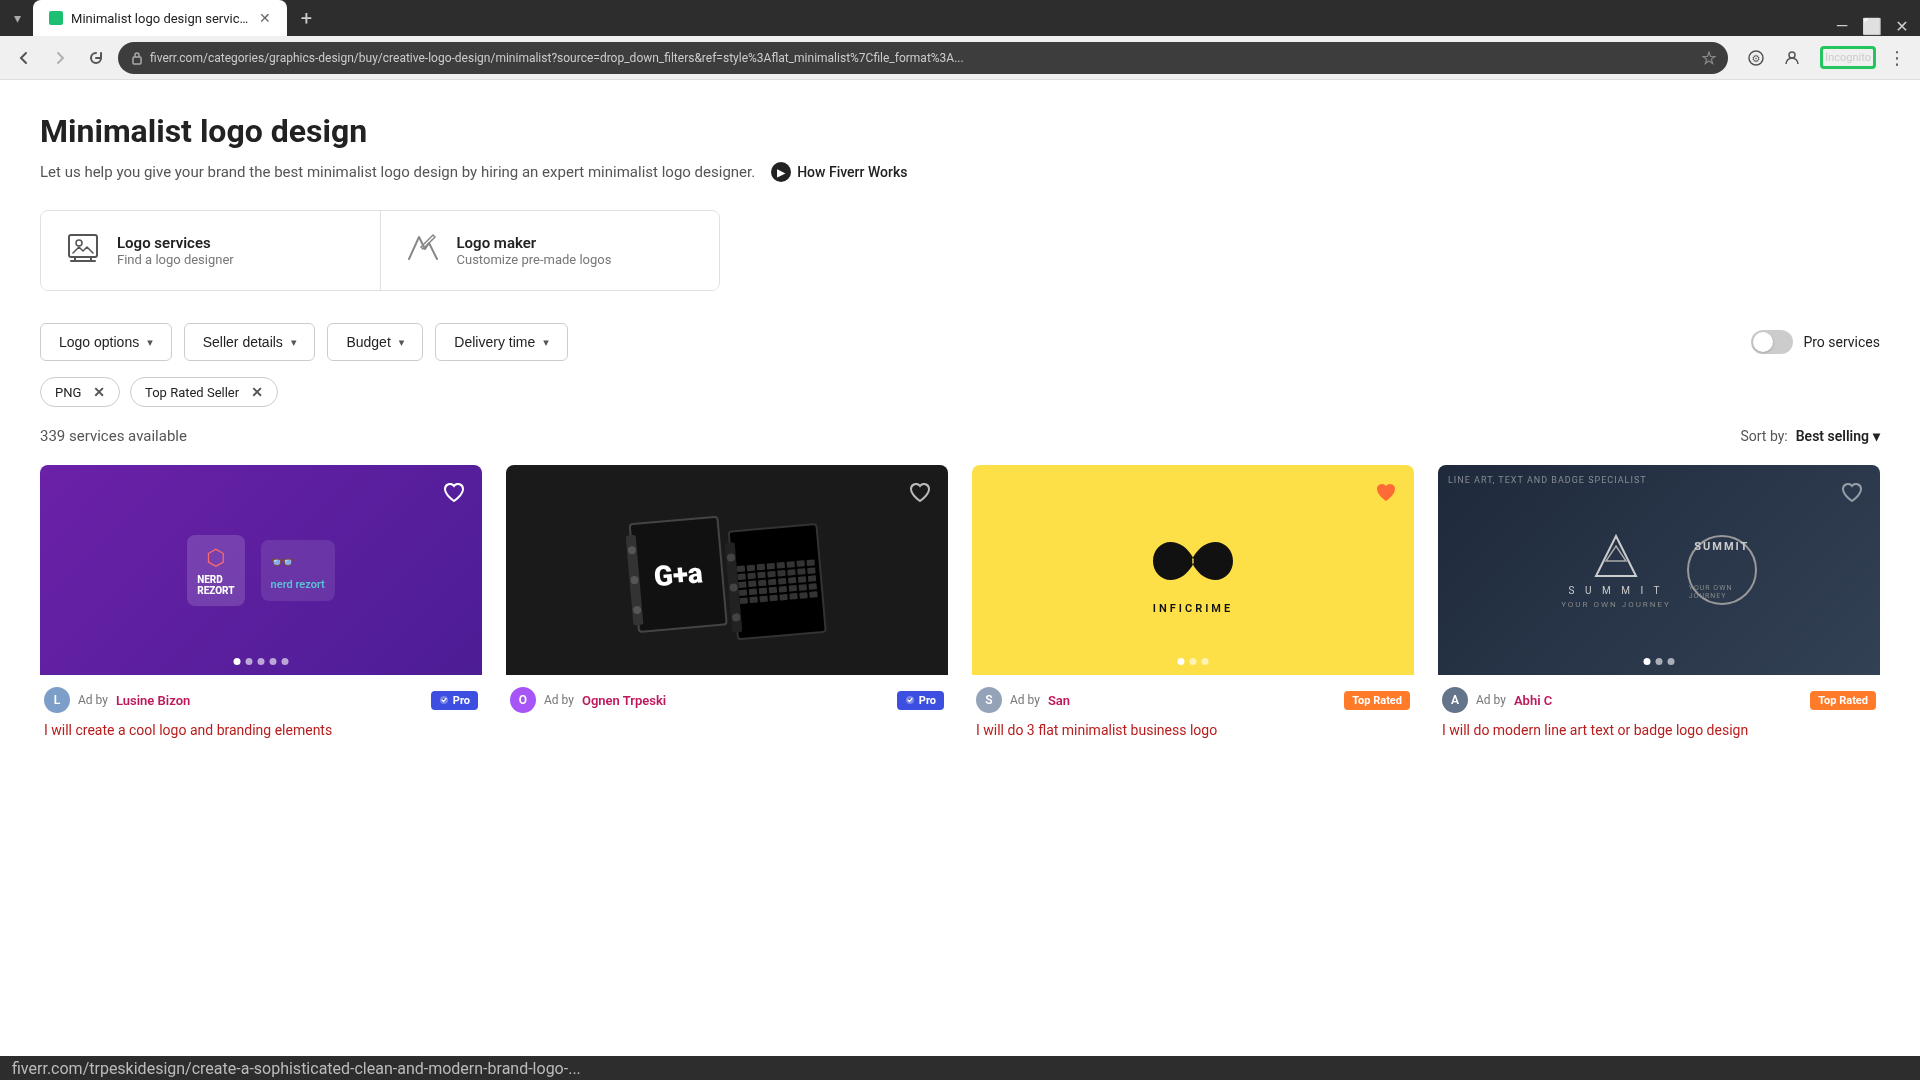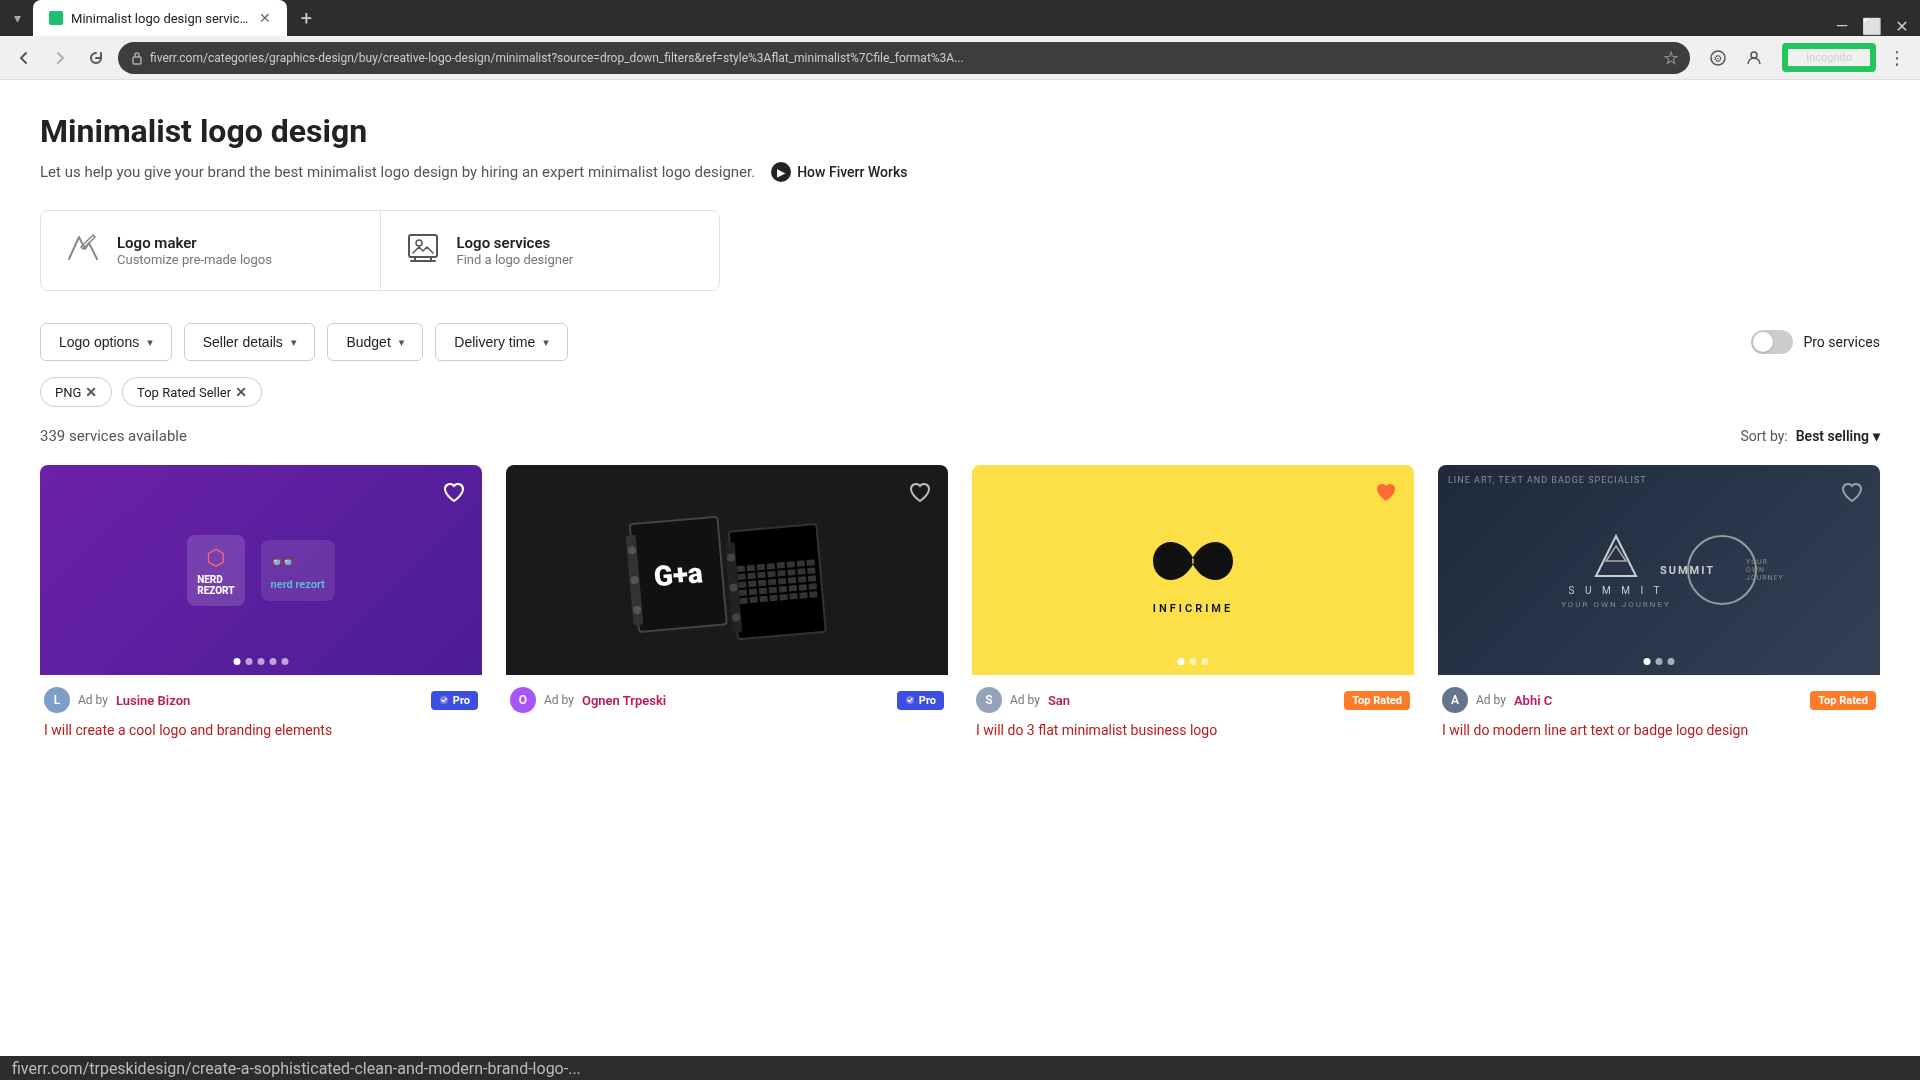--- a/index.html
+++ b/index.html
@@ -94,25 +94,25 @@
       width: 20px;
       height: 20px;
       display: flex;
       align-items: center;
       justify-content: center;
       color: #ccc;
       cursor: pointer;
     }
     .incognito-badge {
       background: transparent;
-      border: 6px solid #22c55e;
+      border: 3px solid #22c55e;
       border-radius: 4px;
       color: #ccc;
       font-size: 11px;
-      padding: 2px 18px;
+      padding: 2px 2px;
       margin-left: 6px;
     }
 
     
     .browser-top {
       background: #2d2d2d;
       height: 36px;
       display: flex;
       align-items: flex-end;
       padding: 0 8px;
@@ -263,21 +263,21 @@
     }
     .filter-tag {
       border: 1.5px solid #ccc;
       border-radius: 20px;
       padding: 6px 14px;
       font-size: 13px;
       color: #222;
       background: #fff;
       display: flex;
       align-items: center;
-      gap: 4px;
+      gap: 12px;
       cursor: pointer;
     }
     .filter-tag-x {
       color: #555;
       font-size: 14px;
       font-weight: 600;
       cursor: pointer;
     }
 
     
@@ -541,41 +541,41 @@
     <div class="how-fiverr-works">
       <div class="how-icon">▶</div>
       <span>How Fiverr Works</span>
     </div>
   </div>
 
   <div class="promo-cards">
     <div class="promo-card">
       <div class="promo-card-icon">
         <svg width="36" height="36" viewBox="0 0 36 36" fill="none">
-          <path d="M4 30L14 8l6 12 4-6 8 16" stroke="#888" stroke-width="2" stroke-linecap="round" stroke-linejoin="round"></path>
-          <path d="M28 6l2 2-12 12-2-2 12-12z" stroke="#888" stroke-width="1.5"></path>
-        </svg>
-      </div>
-      <div class="promo-card-text">
-        <h3>Logo maker</h3>
-        <p>Customize pre-made logos</p>
-      </div>
-    </div>
-    <div class="promo-card">
-      <div class="promo-card-icon">
-        <svg width="36" height="36" viewBox="0 0 36 36" fill="none">
           <rect x="4" y="6" width="28" height="22" rx="2" stroke="#555" stroke-width="2"></rect>
           <path d="M10 28v4M26 28v4M6 32h24" stroke="#555" stroke-width="2" stroke-linecap="round"></path>
           <circle cx="14" cy="14" r="3" stroke="#555" stroke-width="1.5"></circle>
           <path d="M8 24l6-6 4 4 4-4 6 6" stroke="#555" stroke-width="1.5" stroke-linecap="round" stroke-linejoin="round"></path>
         </svg>
       </div>
       <div class="promo-card-text">
         <h3>Logo services</h3>
         <p>Find a logo designer</p>
+      </div>
+    </div>
+    <div class="promo-card">
+      <div class="promo-card-icon">
+        <svg width="36" height="36" viewBox="0 0 36 36" fill="none">
+          <path d="M4 30L14 8l6 12 4-6 8 16" stroke="#888" stroke-width="2" stroke-linecap="round" stroke-linejoin="round"></path>
+          <path d="M28 6l2 2-12 12-2-2 12-12z" stroke="#888" stroke-width="1.5"></path>
+        </svg>
+      </div>
+      <div class="promo-card-text">
+        <h3>Logo maker</h3>
+        <p>Customize pre-made logos</p>
       </div>
     </div>
   </div>
 
   <div class="filters-row">
     <button class="filter-btn">
       <span>Logo options</span>
       <span class="chevron">▾</span>
     </button>
     <button class="filter-btn">
@@ -802,21 +802,21 @@
 
             <div style="display:flex;flex-direction:column;align-items:center;gap:4px;">
               <svg width="60" height="50" viewBox="0 0 60 50">
                 <polygon points="30,5 50,45 10,45" fill="none" stroke="#ccc" stroke-width="2"></polygon>
                 <polygon points="30,15 40,30 20,30" fill="none" stroke="#aaa" stroke-width="1.5"></polygon>
               </svg>
               <div style="color:#ccc;font-size:10px;letter-spacing:4px;">S U M M I T</div>
               <div style="color:#888;font-size:8px;letter-spacing:2px;">YOUR OWN JOURNEY</div>
             </div>
 
-            <div style="border:2px solid #999;border-radius:50%;width:70px;height:70px;display:flex;align-items:center;justify-content:center;flex-direction:row;gap:31px;">
+            <div style="border:2px solid #999;border-radius:50%;width:70px;height:70px;display:flex;align-items:center;justify-content:center;flex-direction:column;gap:31px;">
               <div style="color:#ccc;font-size:11px;font-weight:700;letter-spacing:2px;">SUMMIT</div>
               <div style="color:#888;font-size:7px;letter-spacing:1px;">YOUR OWN JOURNEY</div>
             </div>
           </div>
 
           <div style="position:absolute;top:10px;left:10px;color:rgba(200,200,200,0.6);font-size:9px;letter-spacing:1px;">LINE ART, TEXT AND BADGE SPECIALIST</div>
         </div>
         <div class="card-heart">
           <svg width="22" height="20" viewBox="0 0 22 20" fill="none">
               <path d="M11 18S2 12 2 6a5 5 0 0 1 9-3 5 5 0 0 1 9 3c0 6-9 12-9 12z" stroke="rgba(255,255,255,0.5)" stroke-width="2" fill="none"></path>

